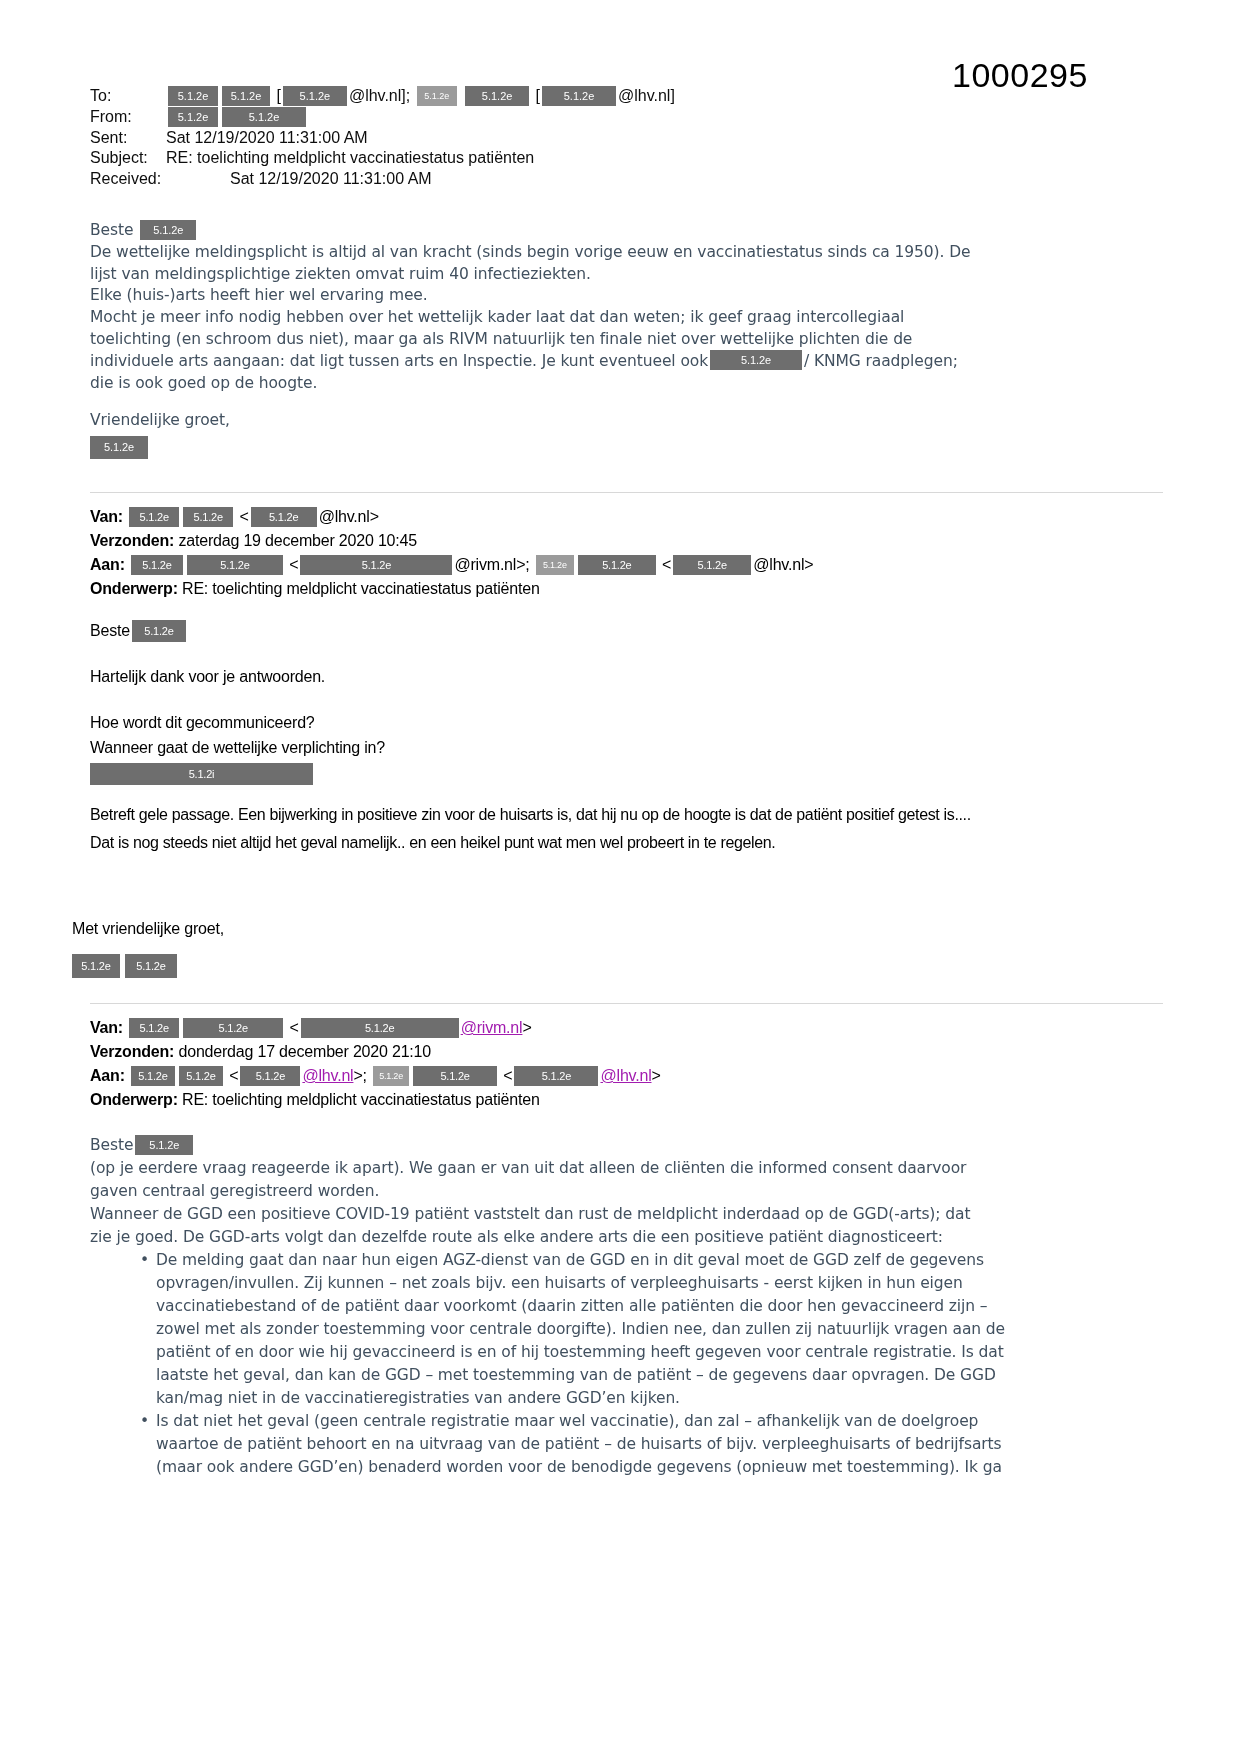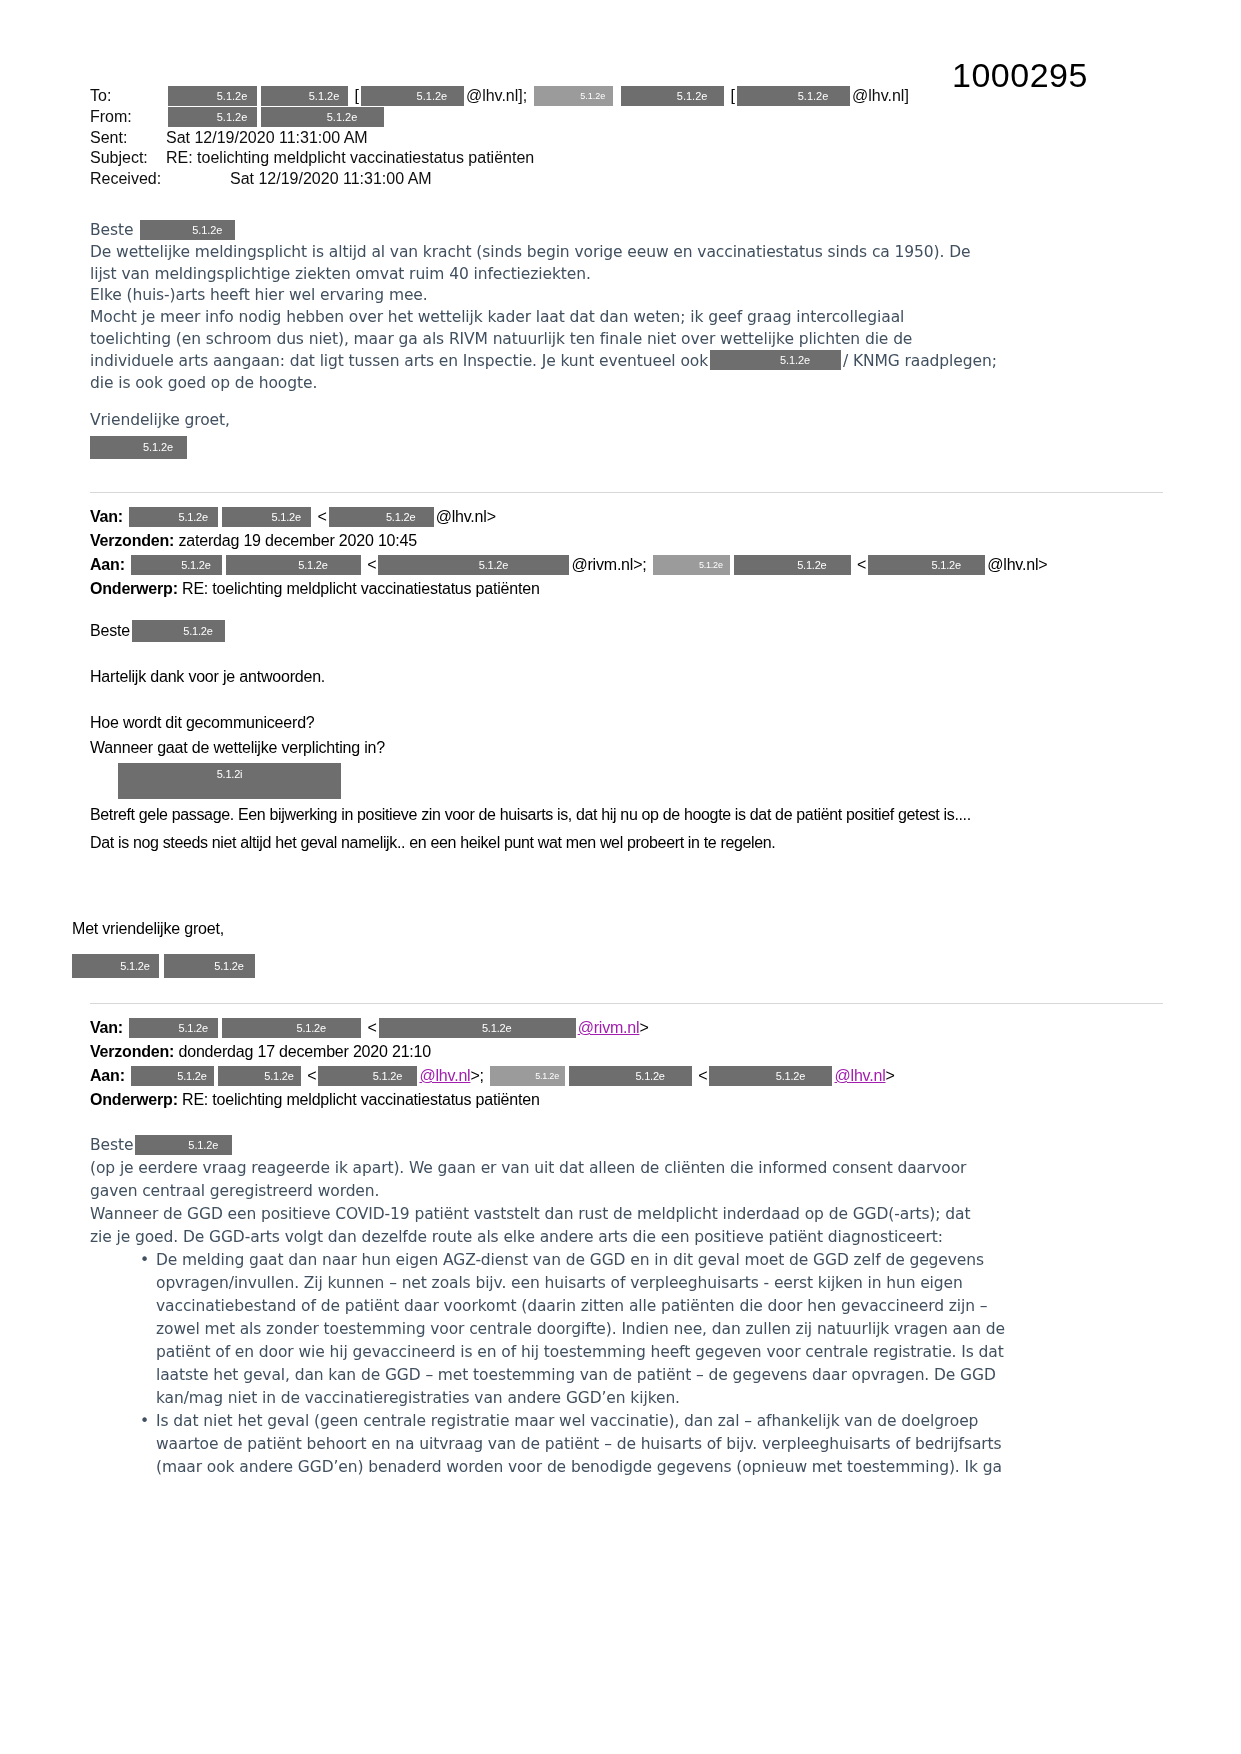--- a/index.html
+++ b/index.html
@@ -3,25 +3,25 @@
 <meta charset="utf-8">
 <style>
   html,body{margin:0;padding:0;background:#e8e8e8;}
   .page{position:relative;width:1241px;height:1754px;background:#ffffff;margin:0 auto;
         font-family:"Liberation Sans",sans-serif;color:#111;overflow:hidden;}
   .doc-number{position:absolute;top:56px;left:952px;font-size:34px;letter-spacing:.5px;color:#000;}
 
   
   .rdx{display:inline-block;background:#6e6e6e;color:#fff;font-family:"Liberation Sans",sans-serif;
        font-size:11px;line-height:20px;height:20px;text-align:center;vertical-align:middle;
-       position:relative;top:-1px;margin:0 2px;padding-left:39px;}
+       position:relative;top:-1px;margin:0 2px;}
   .rdx.light{background:#9b9b9b;font-size:9px;}
   .rdx.sig{height:23px;line-height:23px;}
-  .rdx-bar{display:block;background:#6e6e6e;color:#fff;font-size:11px;line-height:22px;height:36px;
-       width:223px;text-align:center;margin-top:3px;margin-left:28px;}
+  .rdx-bar{display:block;background:#6e6e6e;color:#fff;font-size:11px;line-height:22px;height:22px;
+       width:223px;text-align:center;margin-top:3px;}
 
   
   .mail-header{position:absolute;top:86px;left:90px;width:1080px;font-size:16px;line-height:20.5px;color:#0d0d0d;}
   .mh-row{display:flex;align-items:flex-start;white-space:nowrap;}
   .mh-label{font-weight:normal;min-width:76px;display:inline-block;}
   .mh-val{white-space:nowrap;}
   .recv-val{margin-left:64px;}
 
   
   .slate{font-family:"DejaVu Sans",sans-serif;color:#41505f;font-size:15.5px;letter-spacing:-.1px;}

